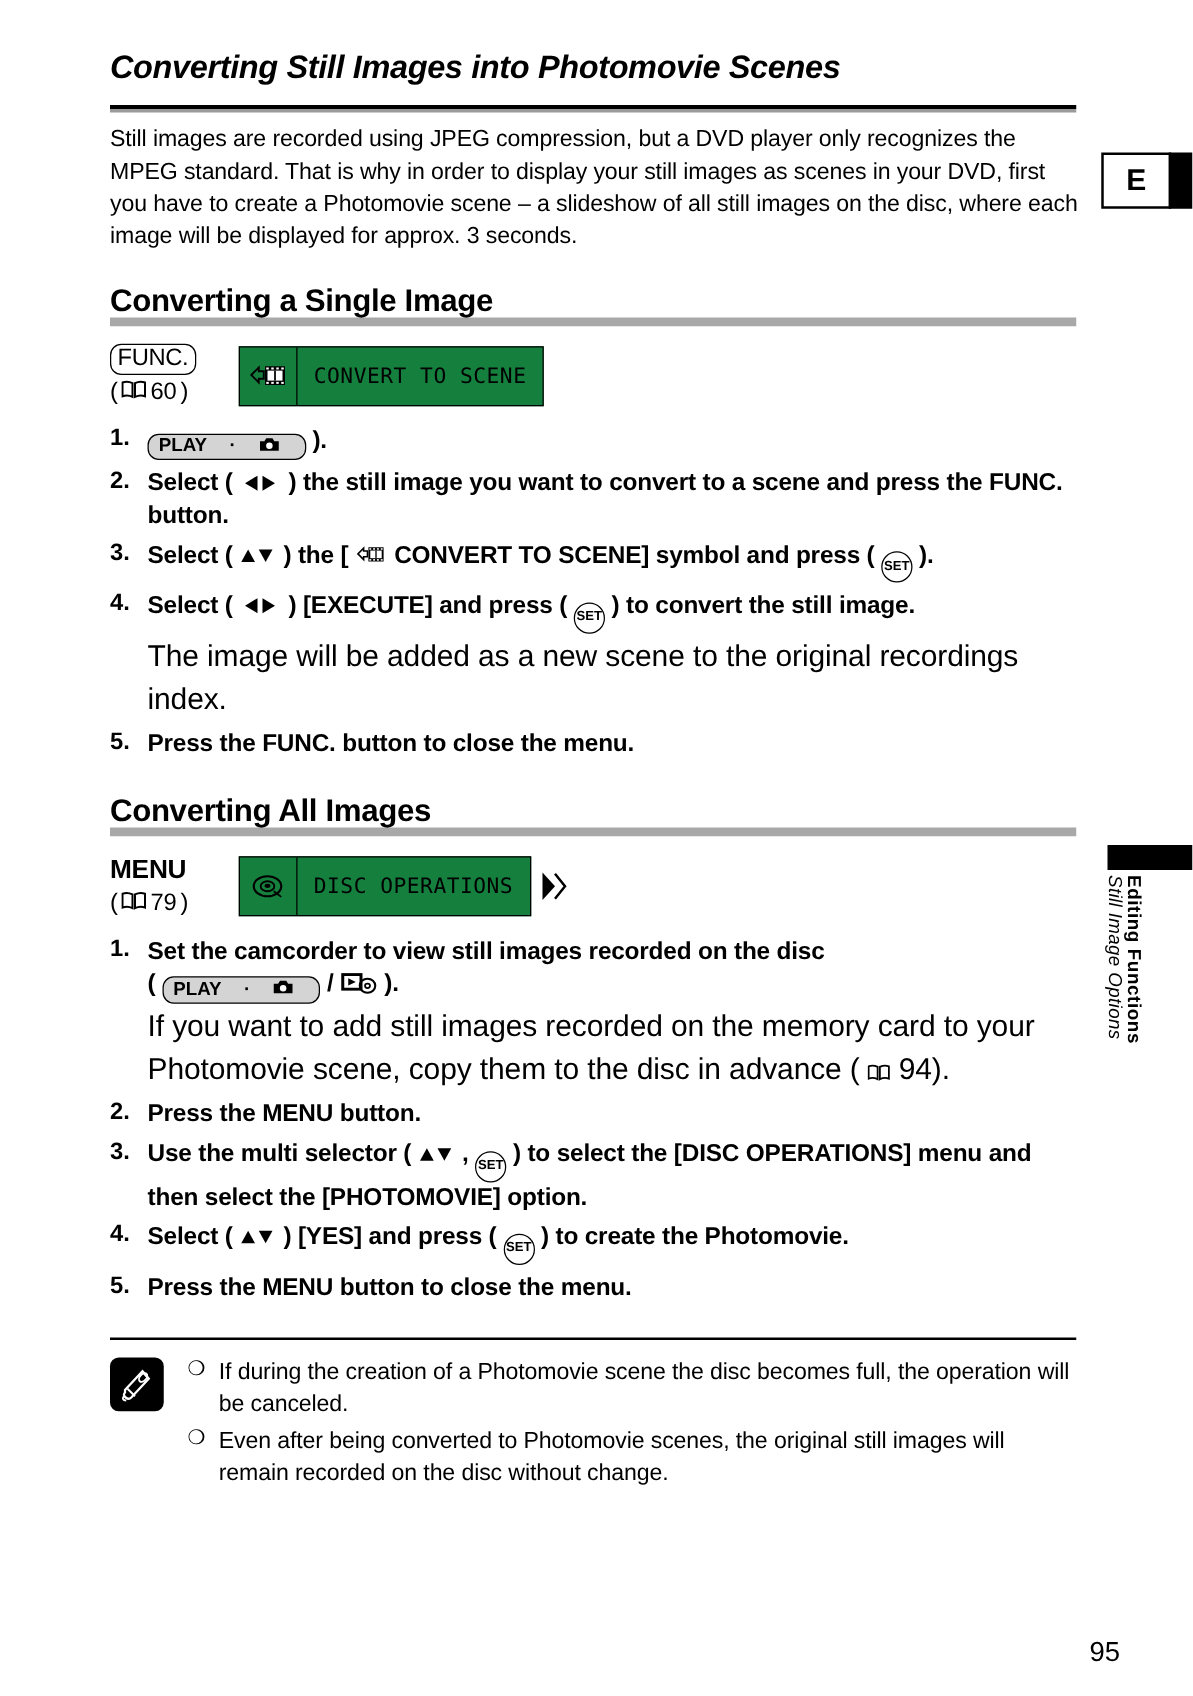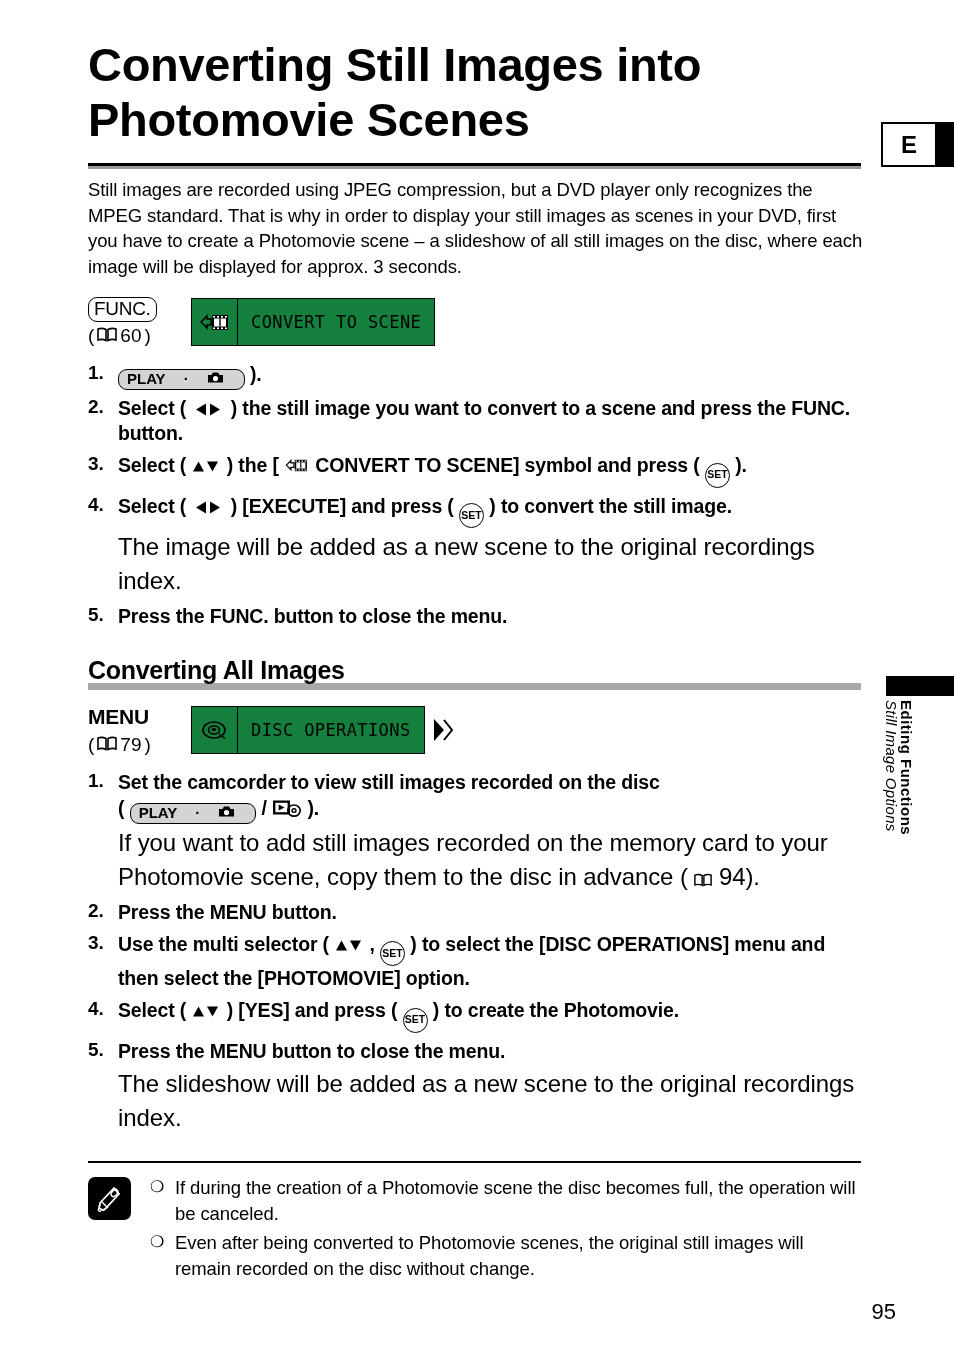--- a/index.html
+++ b/index.html
@@ -48,35 +48,36 @@
     text-orientation: mixed;
     font-size: 15px;
     line-height: 1.0;
     white-space: nowrap;
   }
   .vert-bold { font-weight: bold; letter-spacing: 0.5px; }
   .vert-ital { font-style: italic; letter-spacing: 0.3px; }
 
   .page-num {
     position: absolute;
-    right: 58px; bottom: 32px;
+    right: 58px; bottom: 22px;
     font-size: 22px;
   }
 
   
   .content {
     position: absolute;
     left: 88px; top: 38px;
     width: 775px;
   }
 
   h1.doc-title {
     font-family: "Liberation Sans", sans-serif;
     font-weight: bold;
-    font-size: 47px;
+    font-style: italic;
+    font-size: 26px;
     line-height: 1.16;
     margin: 0 0 0 0;
     letter-spacing: -0.3px;
   }
 
   .title-rule {
     margin-top: 16px;
     height: 6px;
     background: linear-gradient(to bottom, #000 0 3px, #9a9a9a 3px 6px);
     width: 773px;
@@ -286,20 +287,23 @@
   <div class="vert-text vert-bold">Editing Functions</div>
 </div>
 <div class="page-num">95</div>
 
 <div class="content">
 
   <h1 class="doc-title">Converting Still Images into Photomovie Scenes</h1>
   <div class="title-rule"></div>
   <p class="intro">Still images are recorded using JPEG compression, but a DVD player only recognizes the MPEG standard. That is why in order to display your still images as scenes in your DVD, first you have to create a Photomovie scene – a slideshow of all still images on the disc, where each image will be displayed for approx. 3 seconds.</p>
 
+  <h2 class="section">
+    <span class="sec-wrap">Converting a Single Image</span>
+  </h2>
 
   <div class="menu-path">
     <div class="path-label">
       <span class="func-pill">FUNC.</span>
       <div class="pageref">
         <span>(</span>
         <span>
           <svg width="20" height="15" viewBox="0 0 20 15">
             <path d="M1 2 Q5 0.5 9 2.5 L9 13.5 Q5 11.5 1 13 Z" fill="none" stroke="#000" stroke-width="1.6"></path>
             <path d="M19 2 Q15 0.5 11 2.5 L11 13.5 Q15 11.5 19 13 Z" fill="none" stroke="#000" stroke-width="1.6"></path>
@@ -544,21 +548,20 @@
         <span class="set-circle">
           <span>SET</span>
         </span>
         <span> ) to create the Photomovie.</span>
       </div>
     </li>
 
     <li>
       <span class="num">5.</span>
       <div class="step-main">Press the MENU button to close the menu.</div>
-      <div class="step-sub">The slideshow will be added as a new scene to the original recordings index.</div>
     </li>
   </ol>
 
   <div class="note-rule"></div>
   <div class="note-block">
     <div class="note-icon-wrap">
       <div class="note-icon">
         <svg width="32" height="32" viewBox="0 0 32 32">
           <path d="M6 23 Q4 25 6.5 27 Q9 29 11 27 L25 12 L20 6 L6 21 Z" fill="none" stroke="#fff" stroke-width="1.8"></path>
           <path d="M20.5 6.8 L25 12" stroke="#fff" stroke-width="1.6" fill="none"></path>

